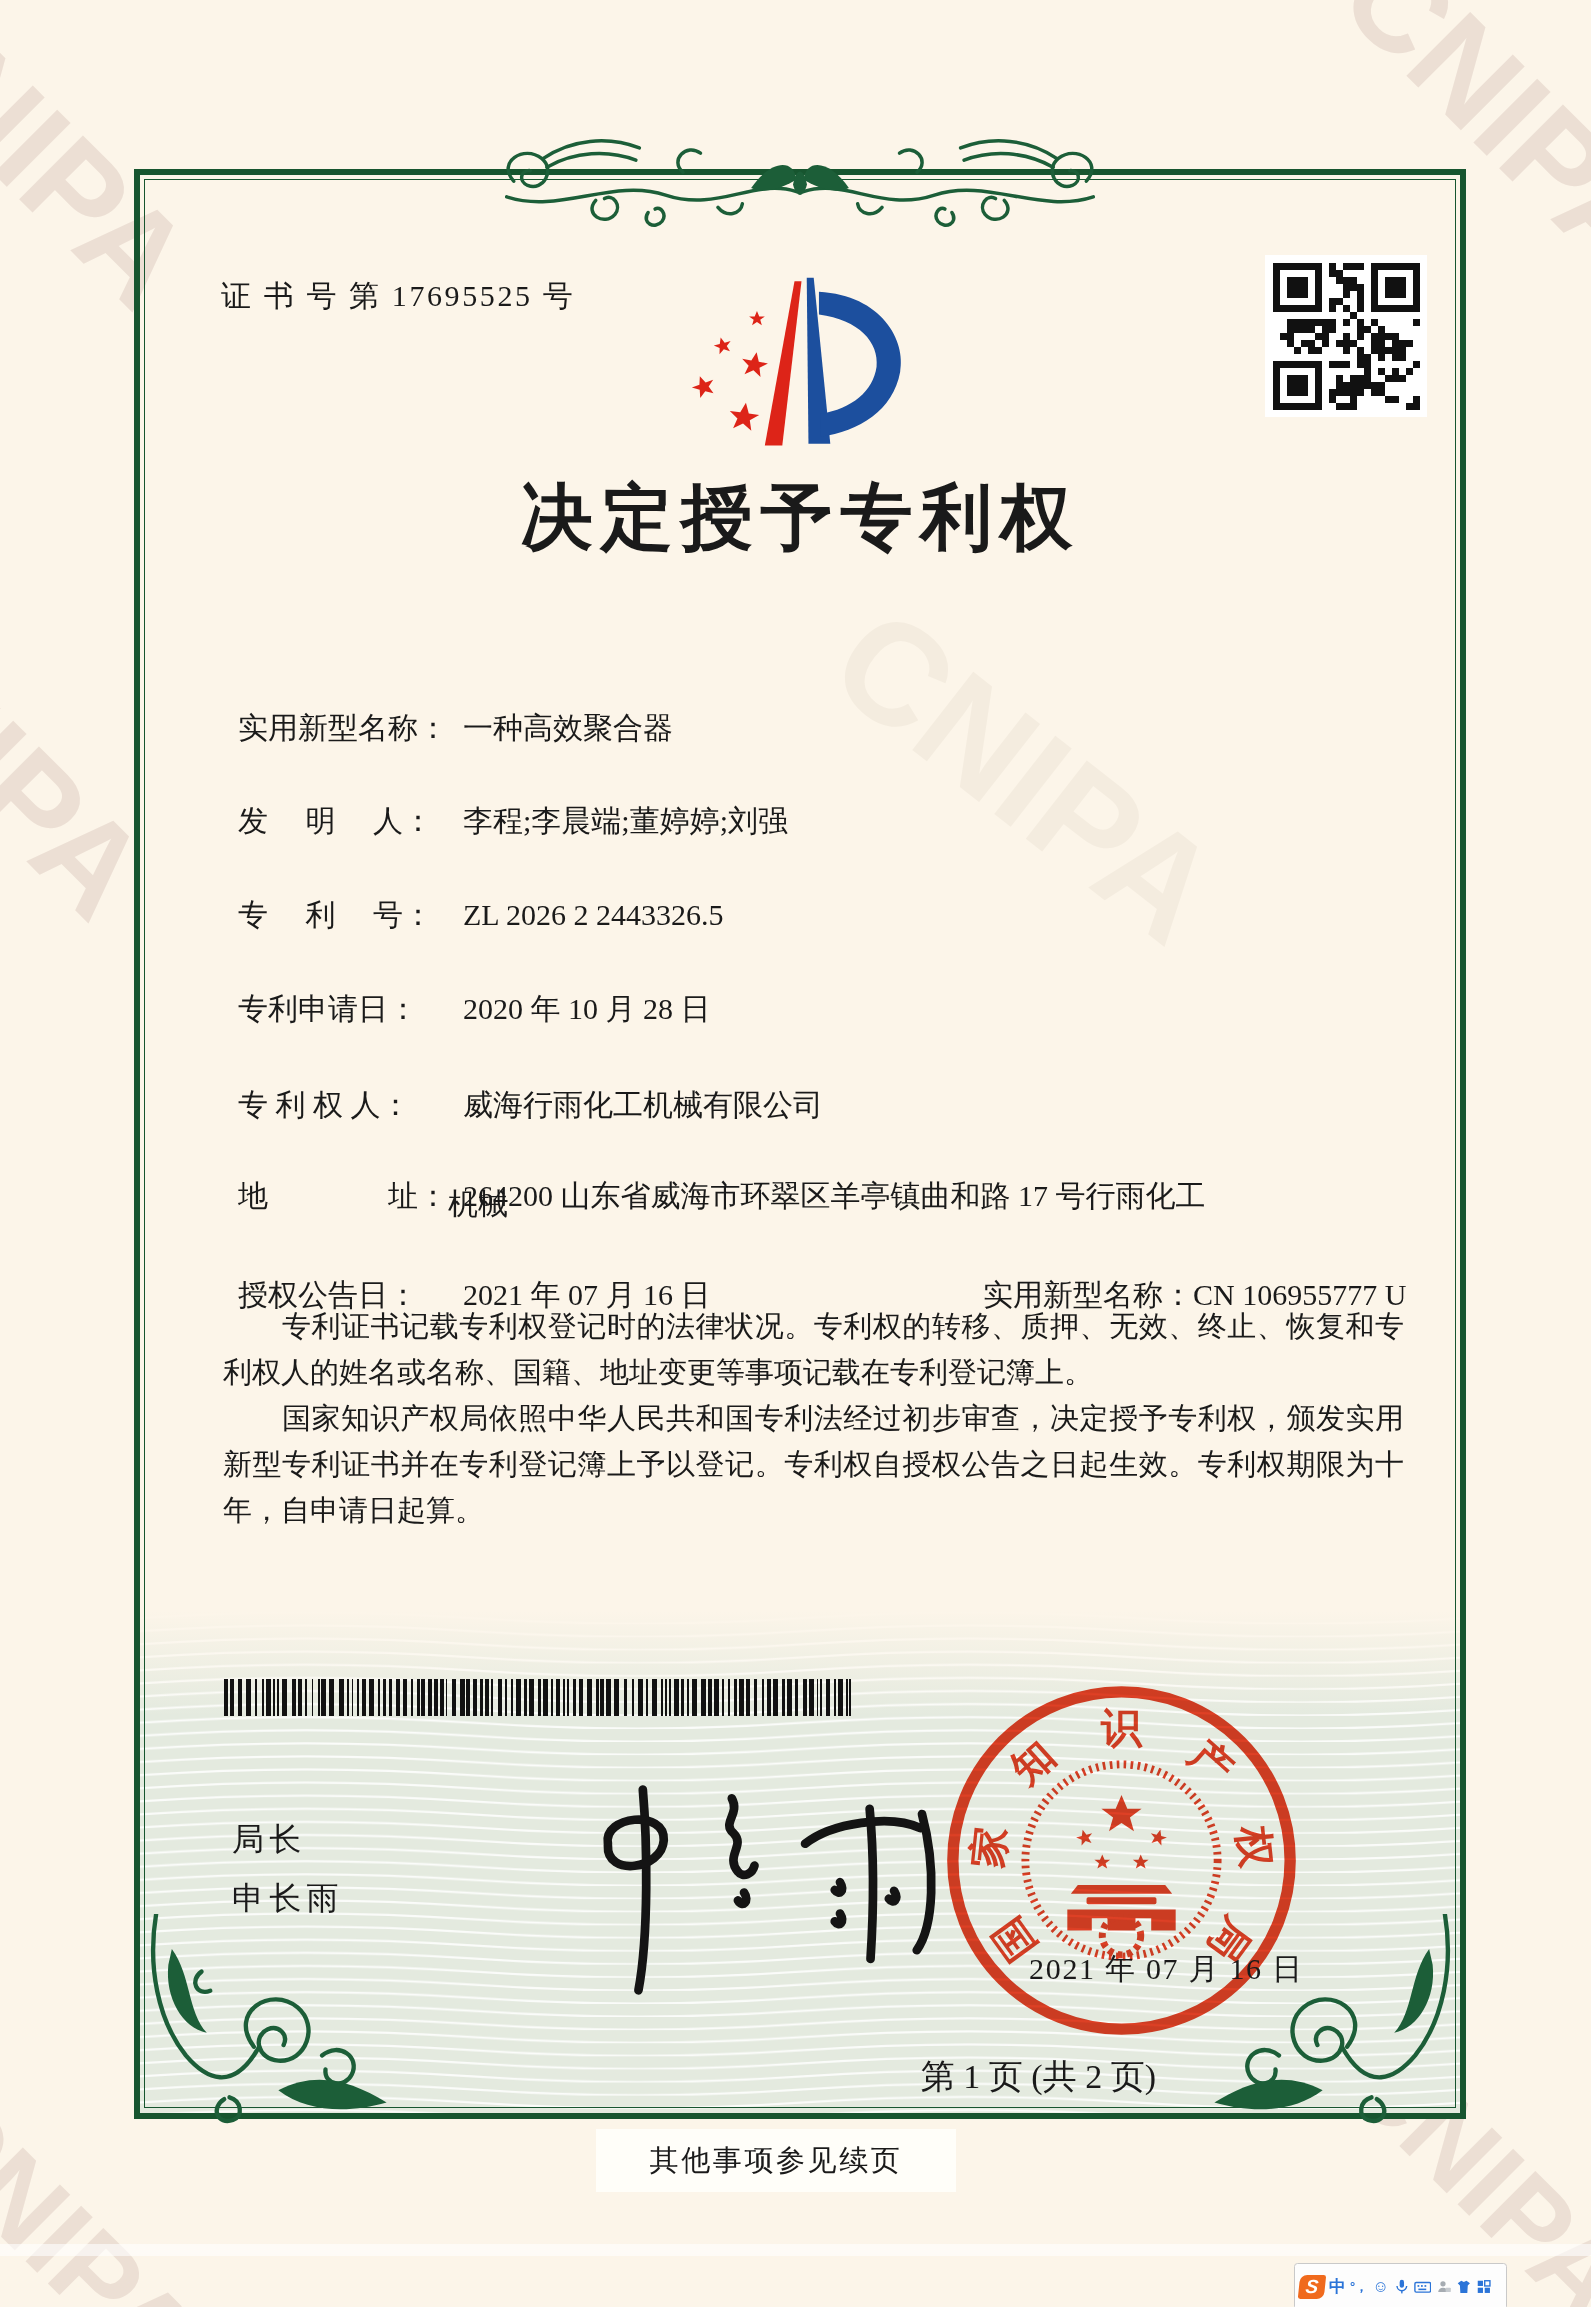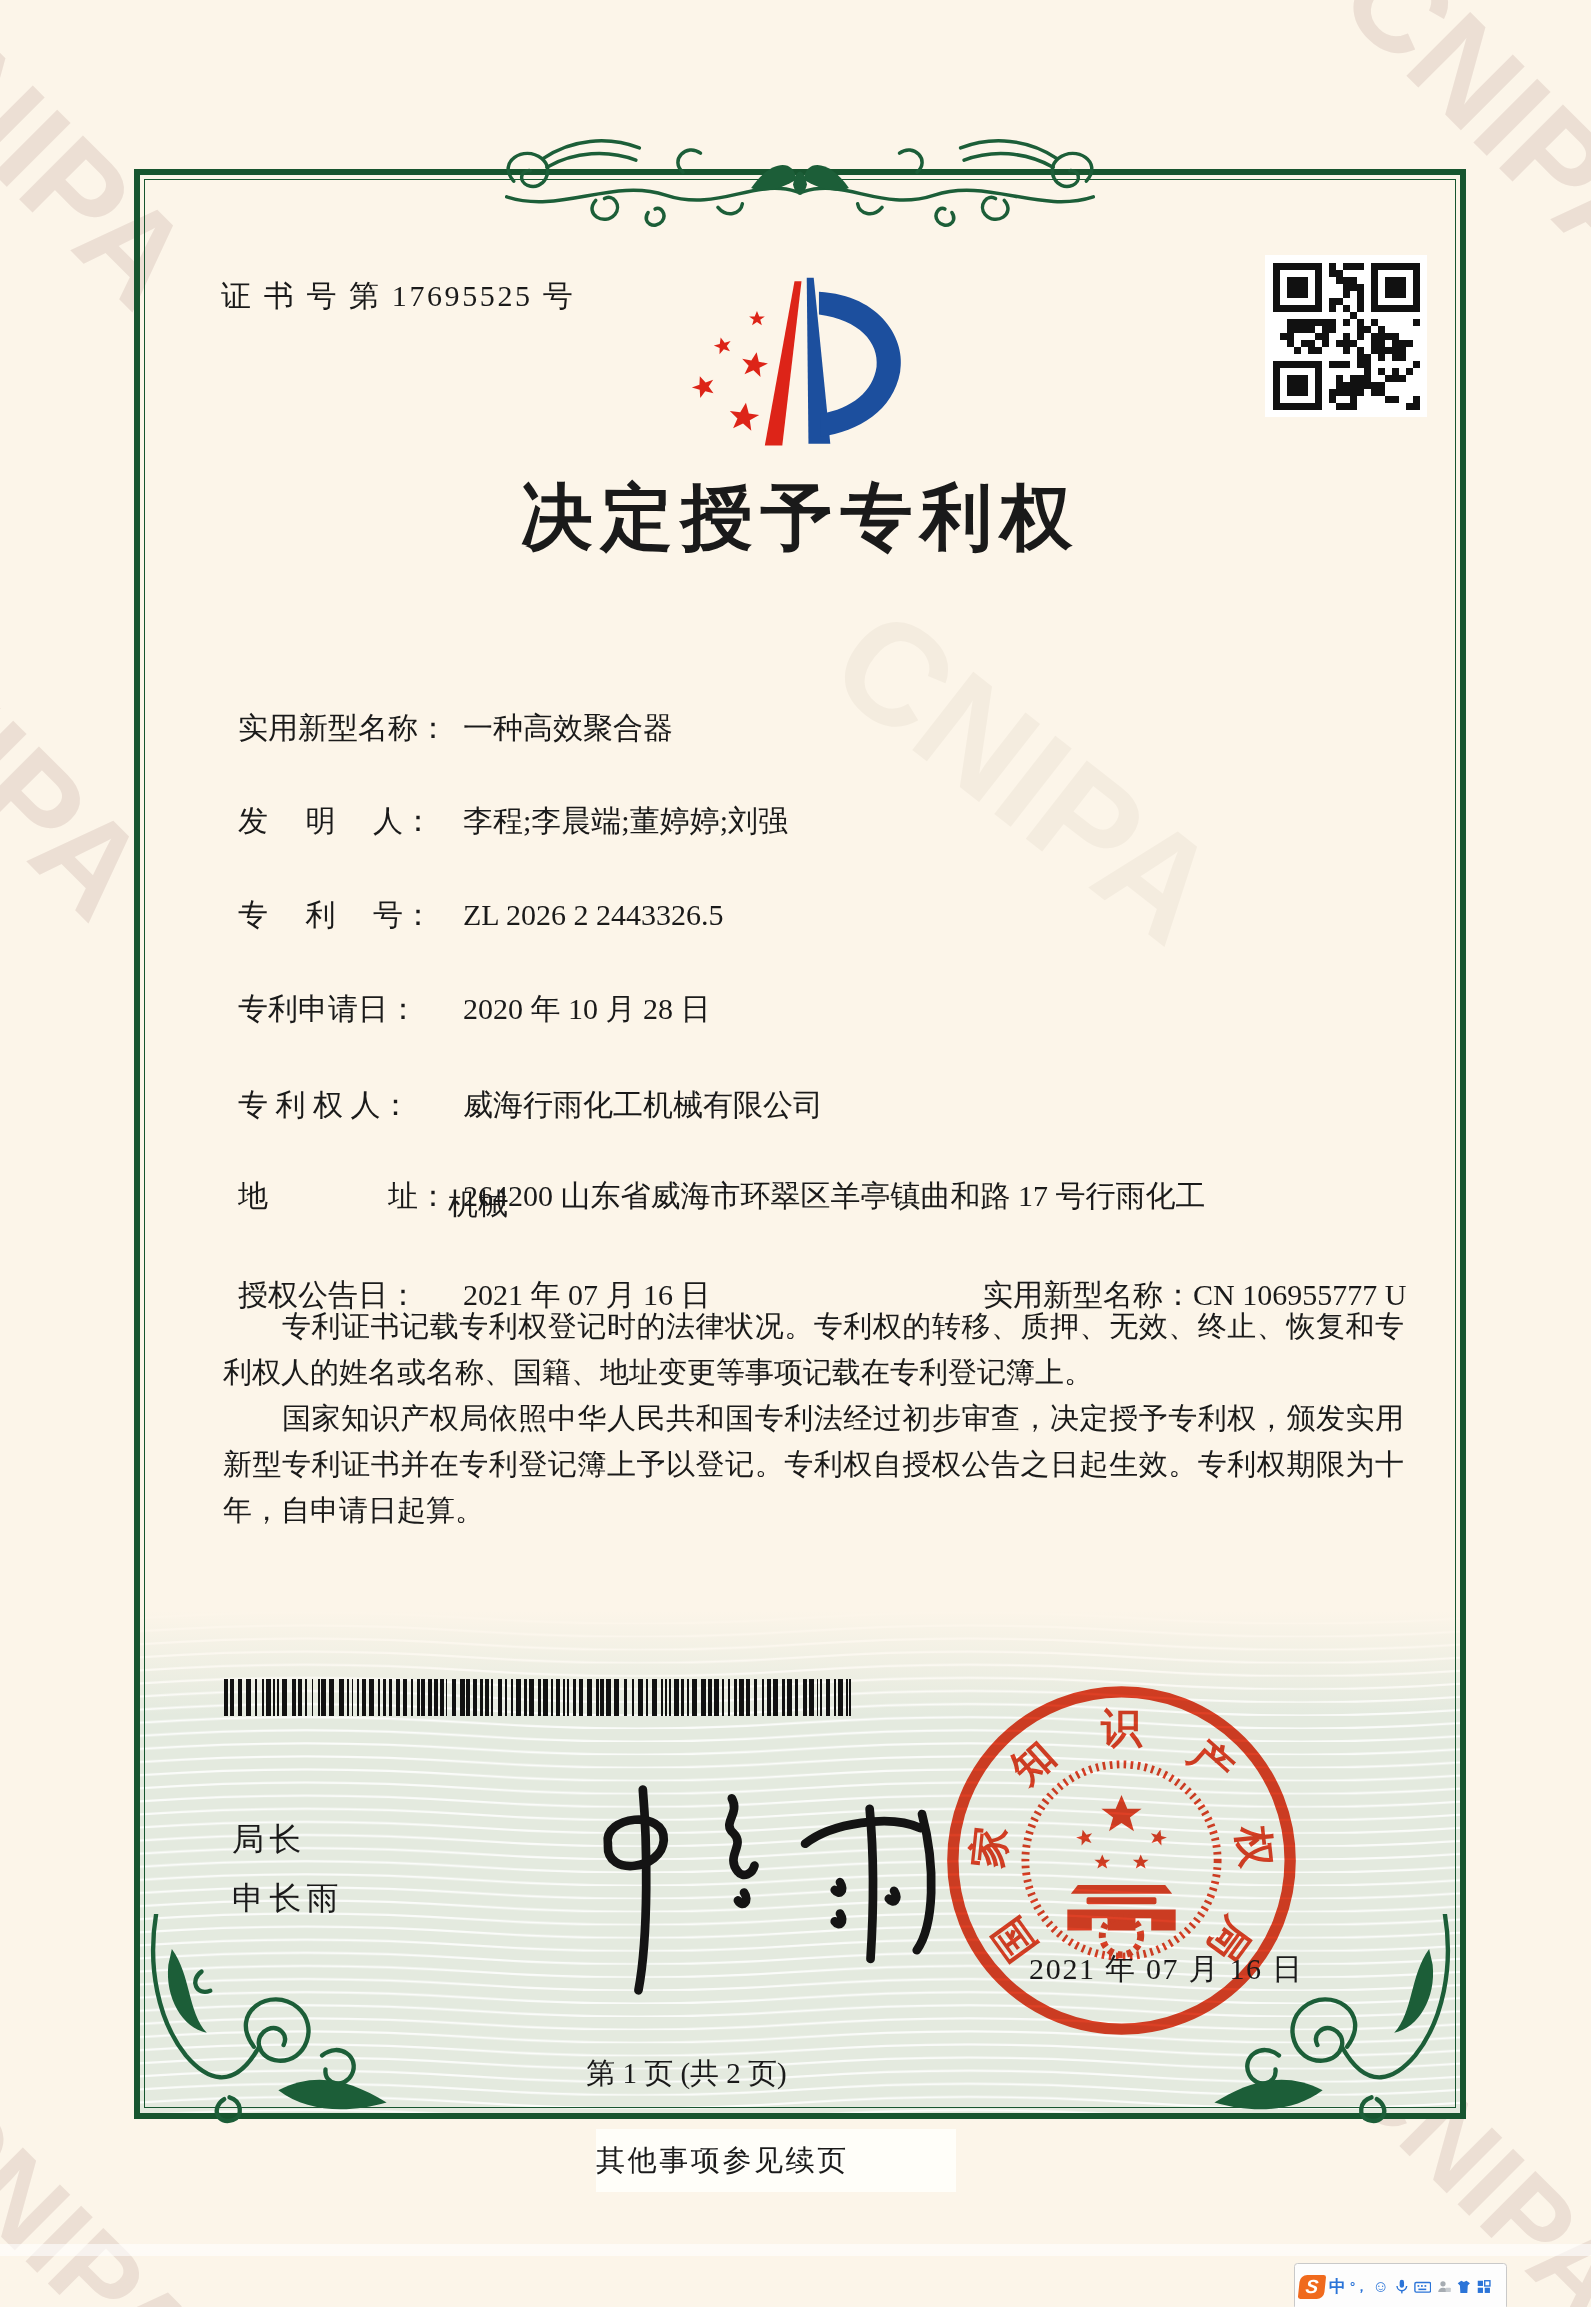--- a/index.html
+++ b/index.html
@@ -42,24 +42,24 @@
   .issuer-name{position:absolute;left:232px;top:1877px;font-size:32px;letter-spacing:5.2px;z-index:5;
                font-family:"Liberation Sans","DejaVu Sans",sans-serif;}
   .signature{position:absolute;left:524px;top:1760px;z-index:5;}
   
   .seal{position:absolute;left:938px;top:1677px;width:367px;height:367px;z-index:6;
         mix-blend-mode:multiply;opacity:.95;}
   .seal-ch{position:absolute;left:50%;top:50%;font-size:41px;font-weight:700;color:#e2361a;
            font-family:"Liberation Serif","DejaVu Serif",serif;}
   .seal-date{position:absolute;left:1029px;top:1949px;font-size:30px;letter-spacing:1.7px;z-index:7;}
   
-  .page-info{position:absolute;left:250px;top:2054px;width:873px;text-align:center;
-             font-size:29px;z-index:5;}
+  .page-info{position:absolute;left:283px;top:2054px;width:873px;text-align:right;
+             font-size:34px;z-index:5;}
   .note-box{position:absolute;left:596px;top:2129px;width:360px;height:63px;background:#fffef9;
-            z-index:5;}
+            z-index:5;text-align:center;}
   .note-box span{line-height:63px;font-size:29px;letter-spacing:2.6px;}
   .page-band{position:absolute;left:0;top:2244px;width:1592px;height:12.2px;
              background:rgba(255,255,255,.6);z-index:8;}
   
   .orn{position:absolute;z-index:4;pointer-events:none;}
   
   .ime{position:absolute;left:1294px;top:2263px;width:204px;height:45px;background:#fdfdfd;
        border:0.9px solid #c9c9c9;border-radius:3.5px;z-index:9;display:flex;align-items:center;
        padding:0 3.5px;gap:4.4px;font-family:"Liberation Sans","DejaVu Sans",sans-serif;}
   .ime-s{width:26px;height:23.6px;background:#f06a1d;border-radius:7px 2.6px 7px 2.6px;color:#fff;

